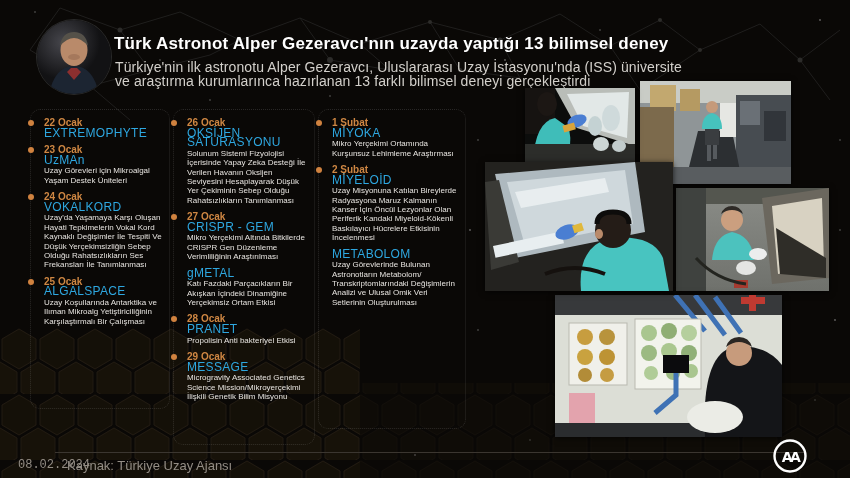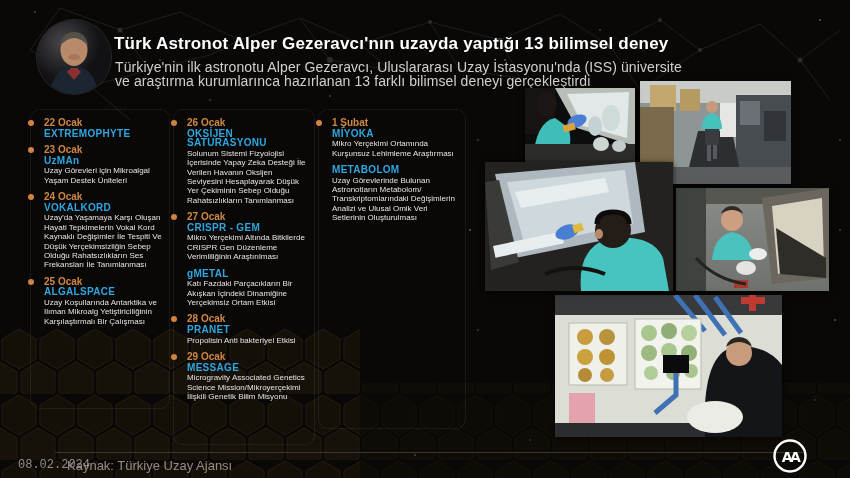--- a/index.html
+++ b/index.html
@@ -14,21 +14,21 @@
   .sub1{top:59px}.sub2{top:73px}
   
   .panel{position:absolute;border:1px dotted rgba(255,255,255,.13);border-radius:10px;
          padding:8px 4px 8px 13px;box-sizing:border-box;}
   .panel1{left:30px;top:109px;width:140px;height:300px;}
   .panel2{left:173px;top:109px;width:142px;height:336px;}
   .panel3{left:318px;top:109px;width:148px;height:320px;}
   .exp-item{position:relative;margin-bottom:7px;}
   .bullet{position:absolute;left:-16px;top:2px;width:6px;height:6px;border-radius:50%;background:#d0823f;}
   .exp-date{font-size:10px;font-weight:bold;color:#cf8743;line-height:9.6px;margin-bottom:1px;}
-  .exp-name{font-size:10px;font-weight:bold;color:#2ea7e0;line-height:9.6px;letter-spacing:.3px;margin-bottom:1px;}
+  .exp-name{font-size:12px;font-weight:normal;color:#2ea7e0;line-height:9.6px;letter-spacing:.3px;margin-bottom:1px;}
   .exp-desc{font-size:8px;color:#e6e3df;line-height:9.4px;}
   
   .photo{position:absolute;overflow:hidden;box-shadow:0 1px 6px rgba(0,0,0,.7);}
   .photo svg{display:block;width:100%;height:100%;}
   .p1{left:525px;top:88px;width:110px;height:74px;z-index:2;}
   .p2{left:640px;top:81px;width:151px;height:103px;z-index:1;}
   .p3{left:485px;top:162px;width:188px;height:129px;z-index:3;}
   .p4{left:676px;top:188px;width:153px;height:103px;z-index:2;}
   .p5{left:555px;top:295px;width:227px;height:142px;z-index:2;}
   
@@ -179,20 +179,26 @@
     <div class="exp-desc">Microgravity Associated Genetics Science Mission/Mikroyerçekimi İlişkili Genetik Bilim Misyonu</div>
   </div>
 </div>
 
 <div class="panel panel3">
   <div class="exp-item">
     <span class="bullet"></span>
     <div class="exp-date">1 Şubat</div>
     <div class="exp-name">MİYOKA</div>
     <div class="exp-desc">Mikro Yerçekimi Ortamında Kurşunsuz Lehimleme Araştırması</div>
+  </div>
+  <div class="exp-item">
+    <span class="bullet"></span>
+    <div class="exp-date">2 Şubat</div>
+    <div class="exp-name">MİYELOİD</div>
+    <div class="exp-desc">Uzay Misyonuna Katılan Bireylerde Radyasyona Maruz Kalmanın Kanser İçin Öncül Lezyonlar Olan Periferik Kandaki Miyeloid-Kökenli Baskılayıcı Hücrelere Etkisinin İncelenmesi</div>
   </div>
   <div class="exp-item">
     <div class="exp-name">METABOLOM</div>
     <div class="exp-desc">Uzay Görevlerinde Bulunan Astronotların Metabolom/ Transkriptomlarındaki Değişimlerin Analizi ve Ulusal Omik Veri Setlerinin Oluşturulması</div>
   </div>
 </div>
 
 <div class="photo p1">
   <svg viewBox="0 0 110 74" preserveAspectRatio="none">
     <rect width="110" height="74" fill="#0c0d0c"></rect>

